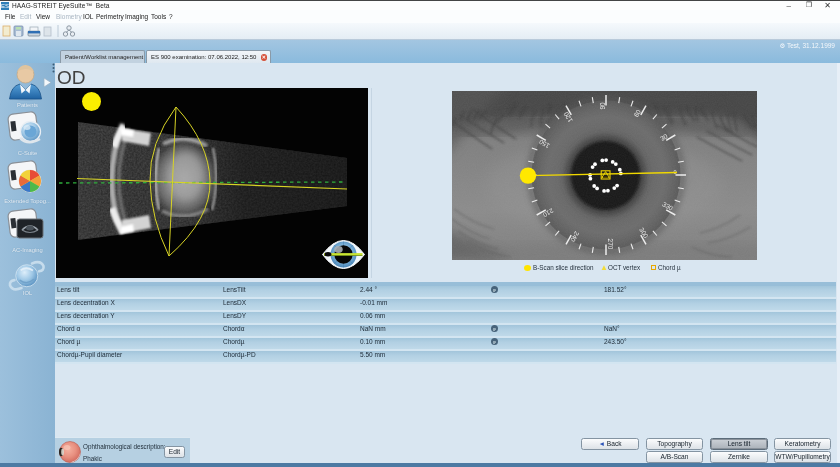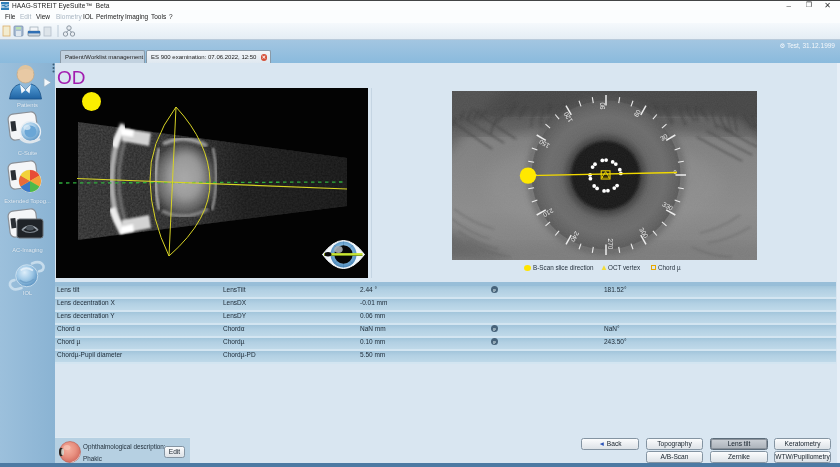--- a/index.html
+++ b/index.html
@@ -23,21 +23,21 @@
 #tab1 { left:60px; width:85px; background:#c2d2e0; }
 #tab2 { left:146px; width:125px; background:linear-gradient(#f2f5f9,#dfe8f0); }
 #tabclose { position:absolute; right:3px; top:3px; width:6.5px; height:6.5px; border-radius:50%; background:#d44f38; color:#fff; font-size:5px; line-height:6.5px; text-align:center; font-weight:bold; }
 
 
 #sidebar { left:0; top:63px; width:55px; height:400px; background:linear-gradient(90deg,#9cc0dc,#8ab3d3); }
 .sblabel { position:absolute; width:55px; text-align:center; font-size:5.8px; color:#eef5fb; text-shadow:0 0 1px #5580a5; }
 
 
 #content { left:55px; top:63px; width:782px; height:400px; background:#d9e6f1; }
-#od { position:absolute; left:2px; top:4px; font-size:19px; color:#a21caf; }
+#od { position:absolute; left:2px; top:4px; font-size:19px; color:#404040; }
 #octpanel { position:absolute; left:1px; top:25px; width:312px; height:190px; background:#030303; }
 #eyepanel { position:absolute; left:397px; top:28px; width:305px; height:169px; }
 #legend { position:absolute; left:397px; top:201px; width:305px; height:10px; font-size:6.3px; color:#25313d; }
 
 
 #tbl { position:absolute; left:0px; top:219px; width:781px; }
 #tbl .toprule { height:4px; background:#98bed8; }
 #tbl .row { position:relative; height:13px; background:linear-gradient(#a2c5db 0%, #b2d0e3 40%, #bfd9e9 100%); border-bottom:2px solid #d3e5f1; background-clip:padding-box; font-size:6.5px; color:#1c2935; }
 #tbl .row span { position:absolute; top:0.4px; }
 .c1 { left:2px; } .c2 { left:168px; } .c3 { left:305px; } .c5 { left:549px; }

